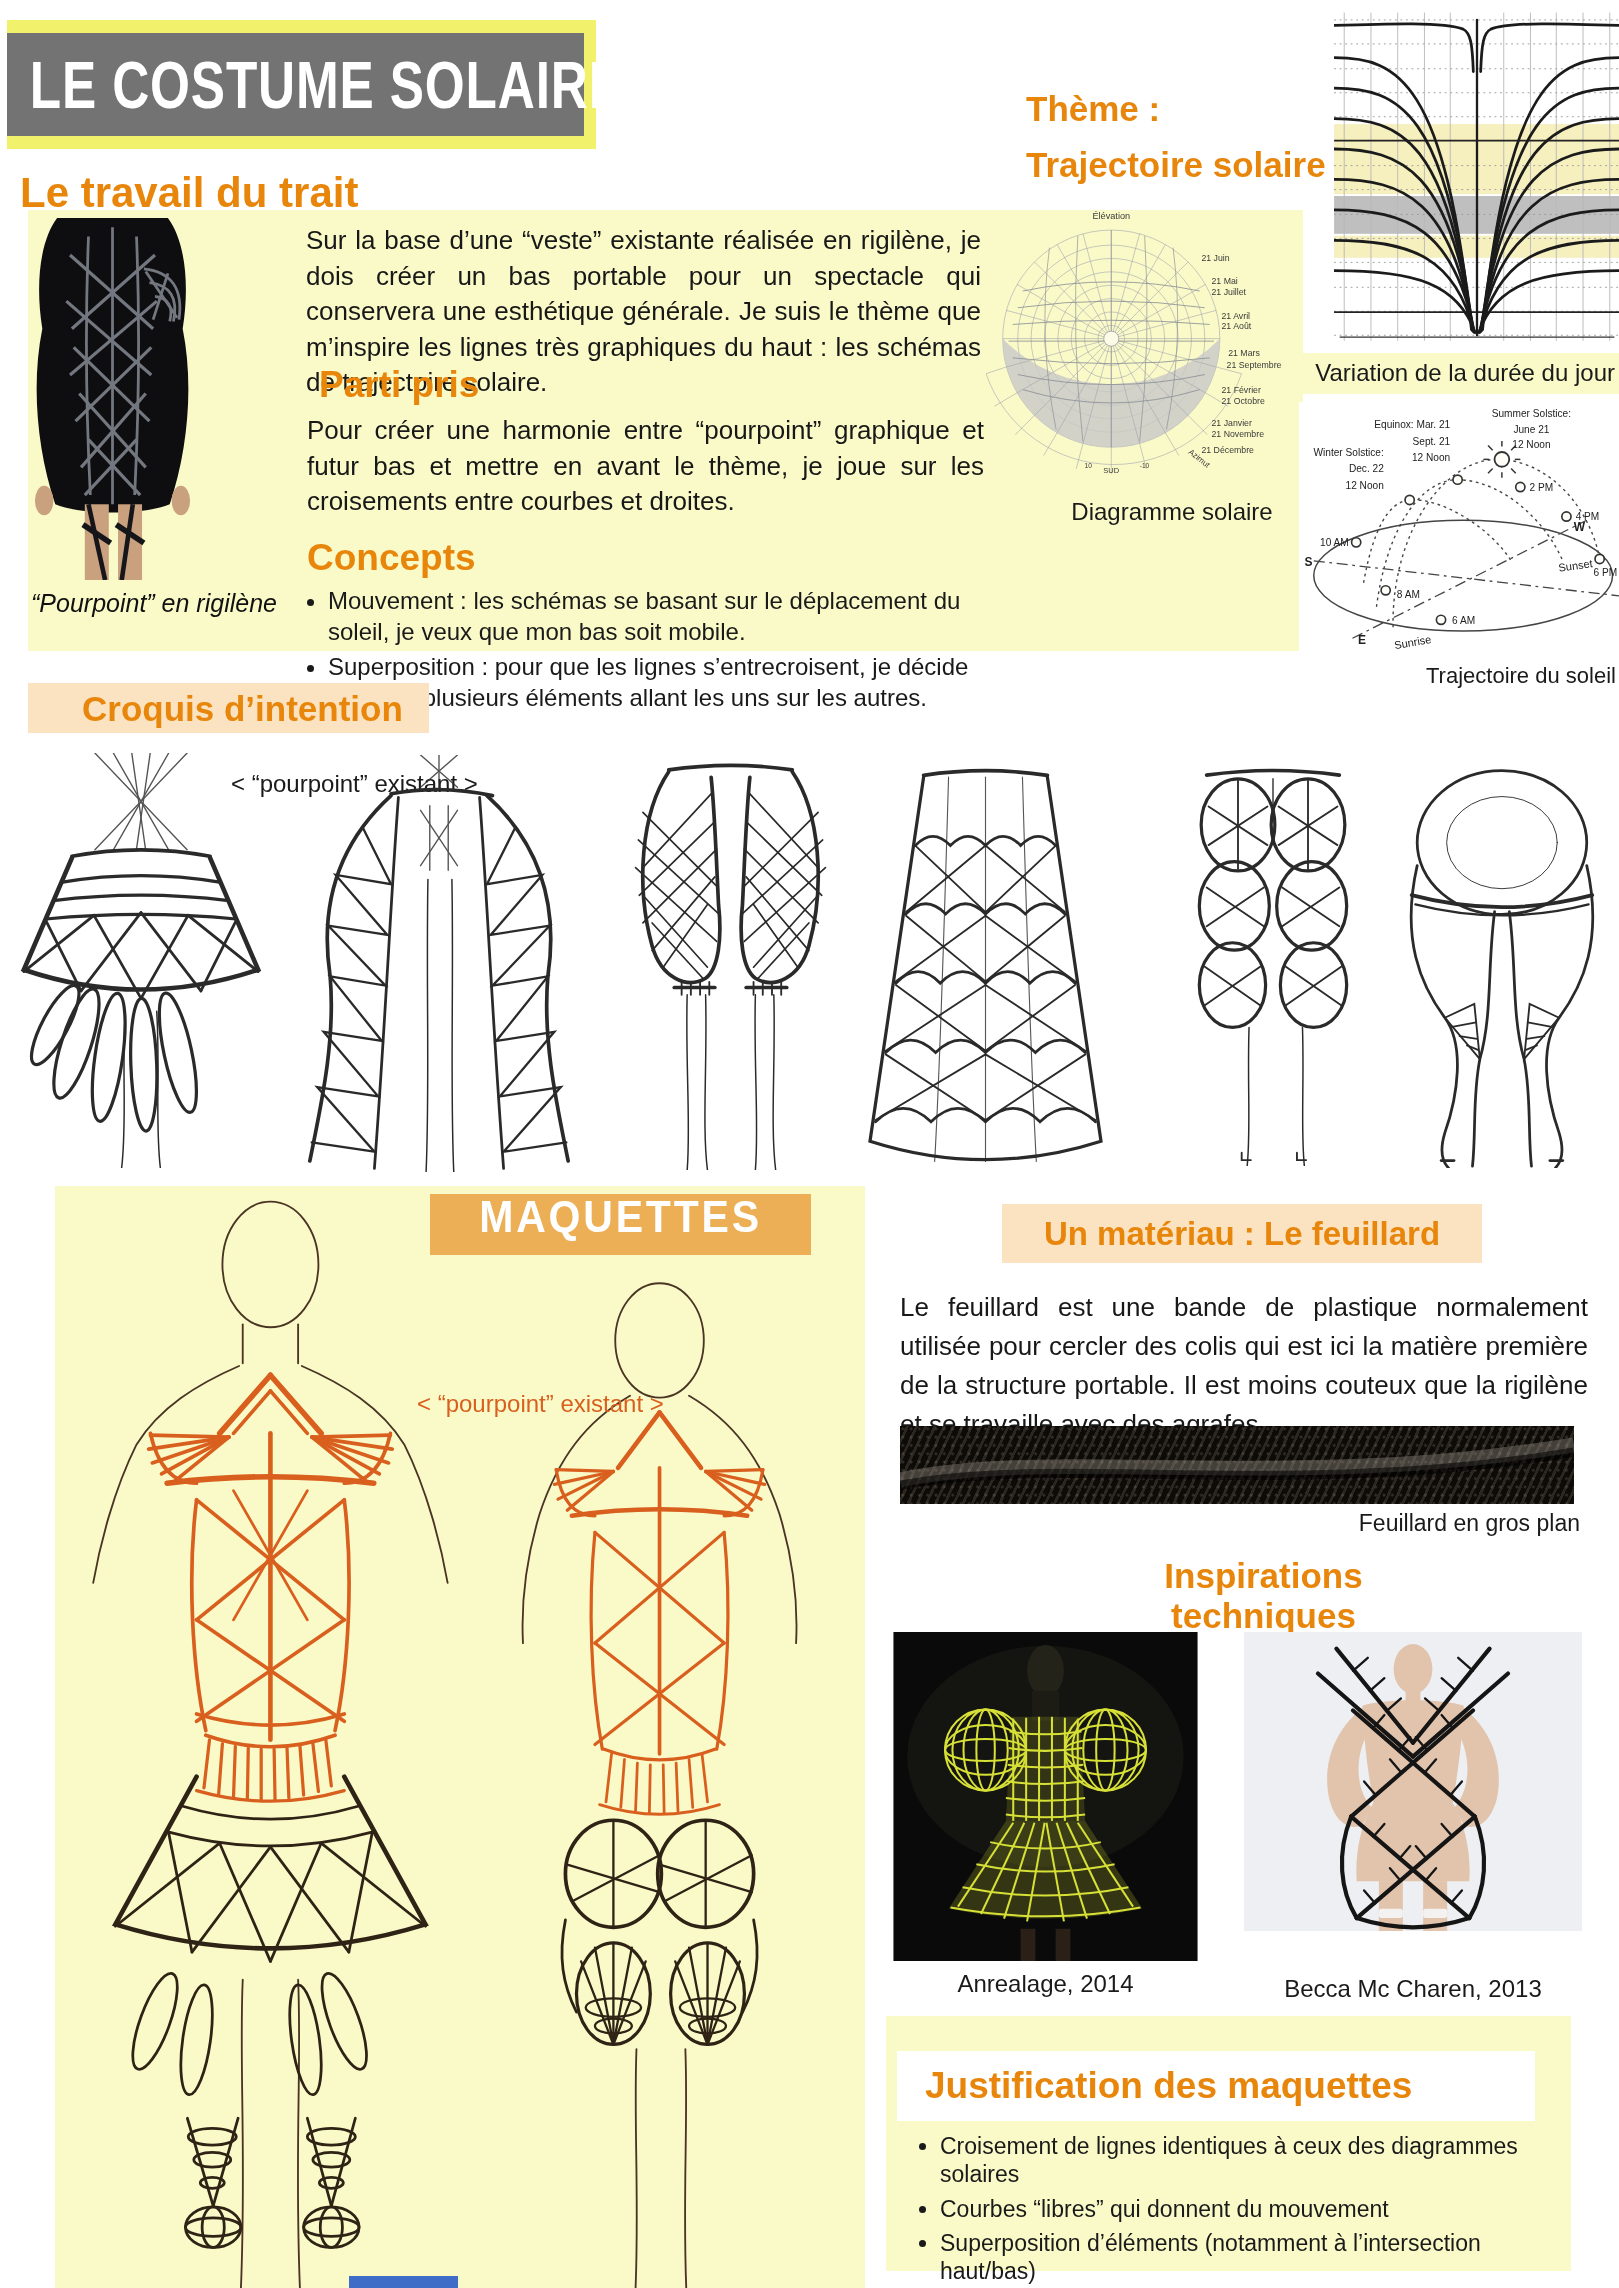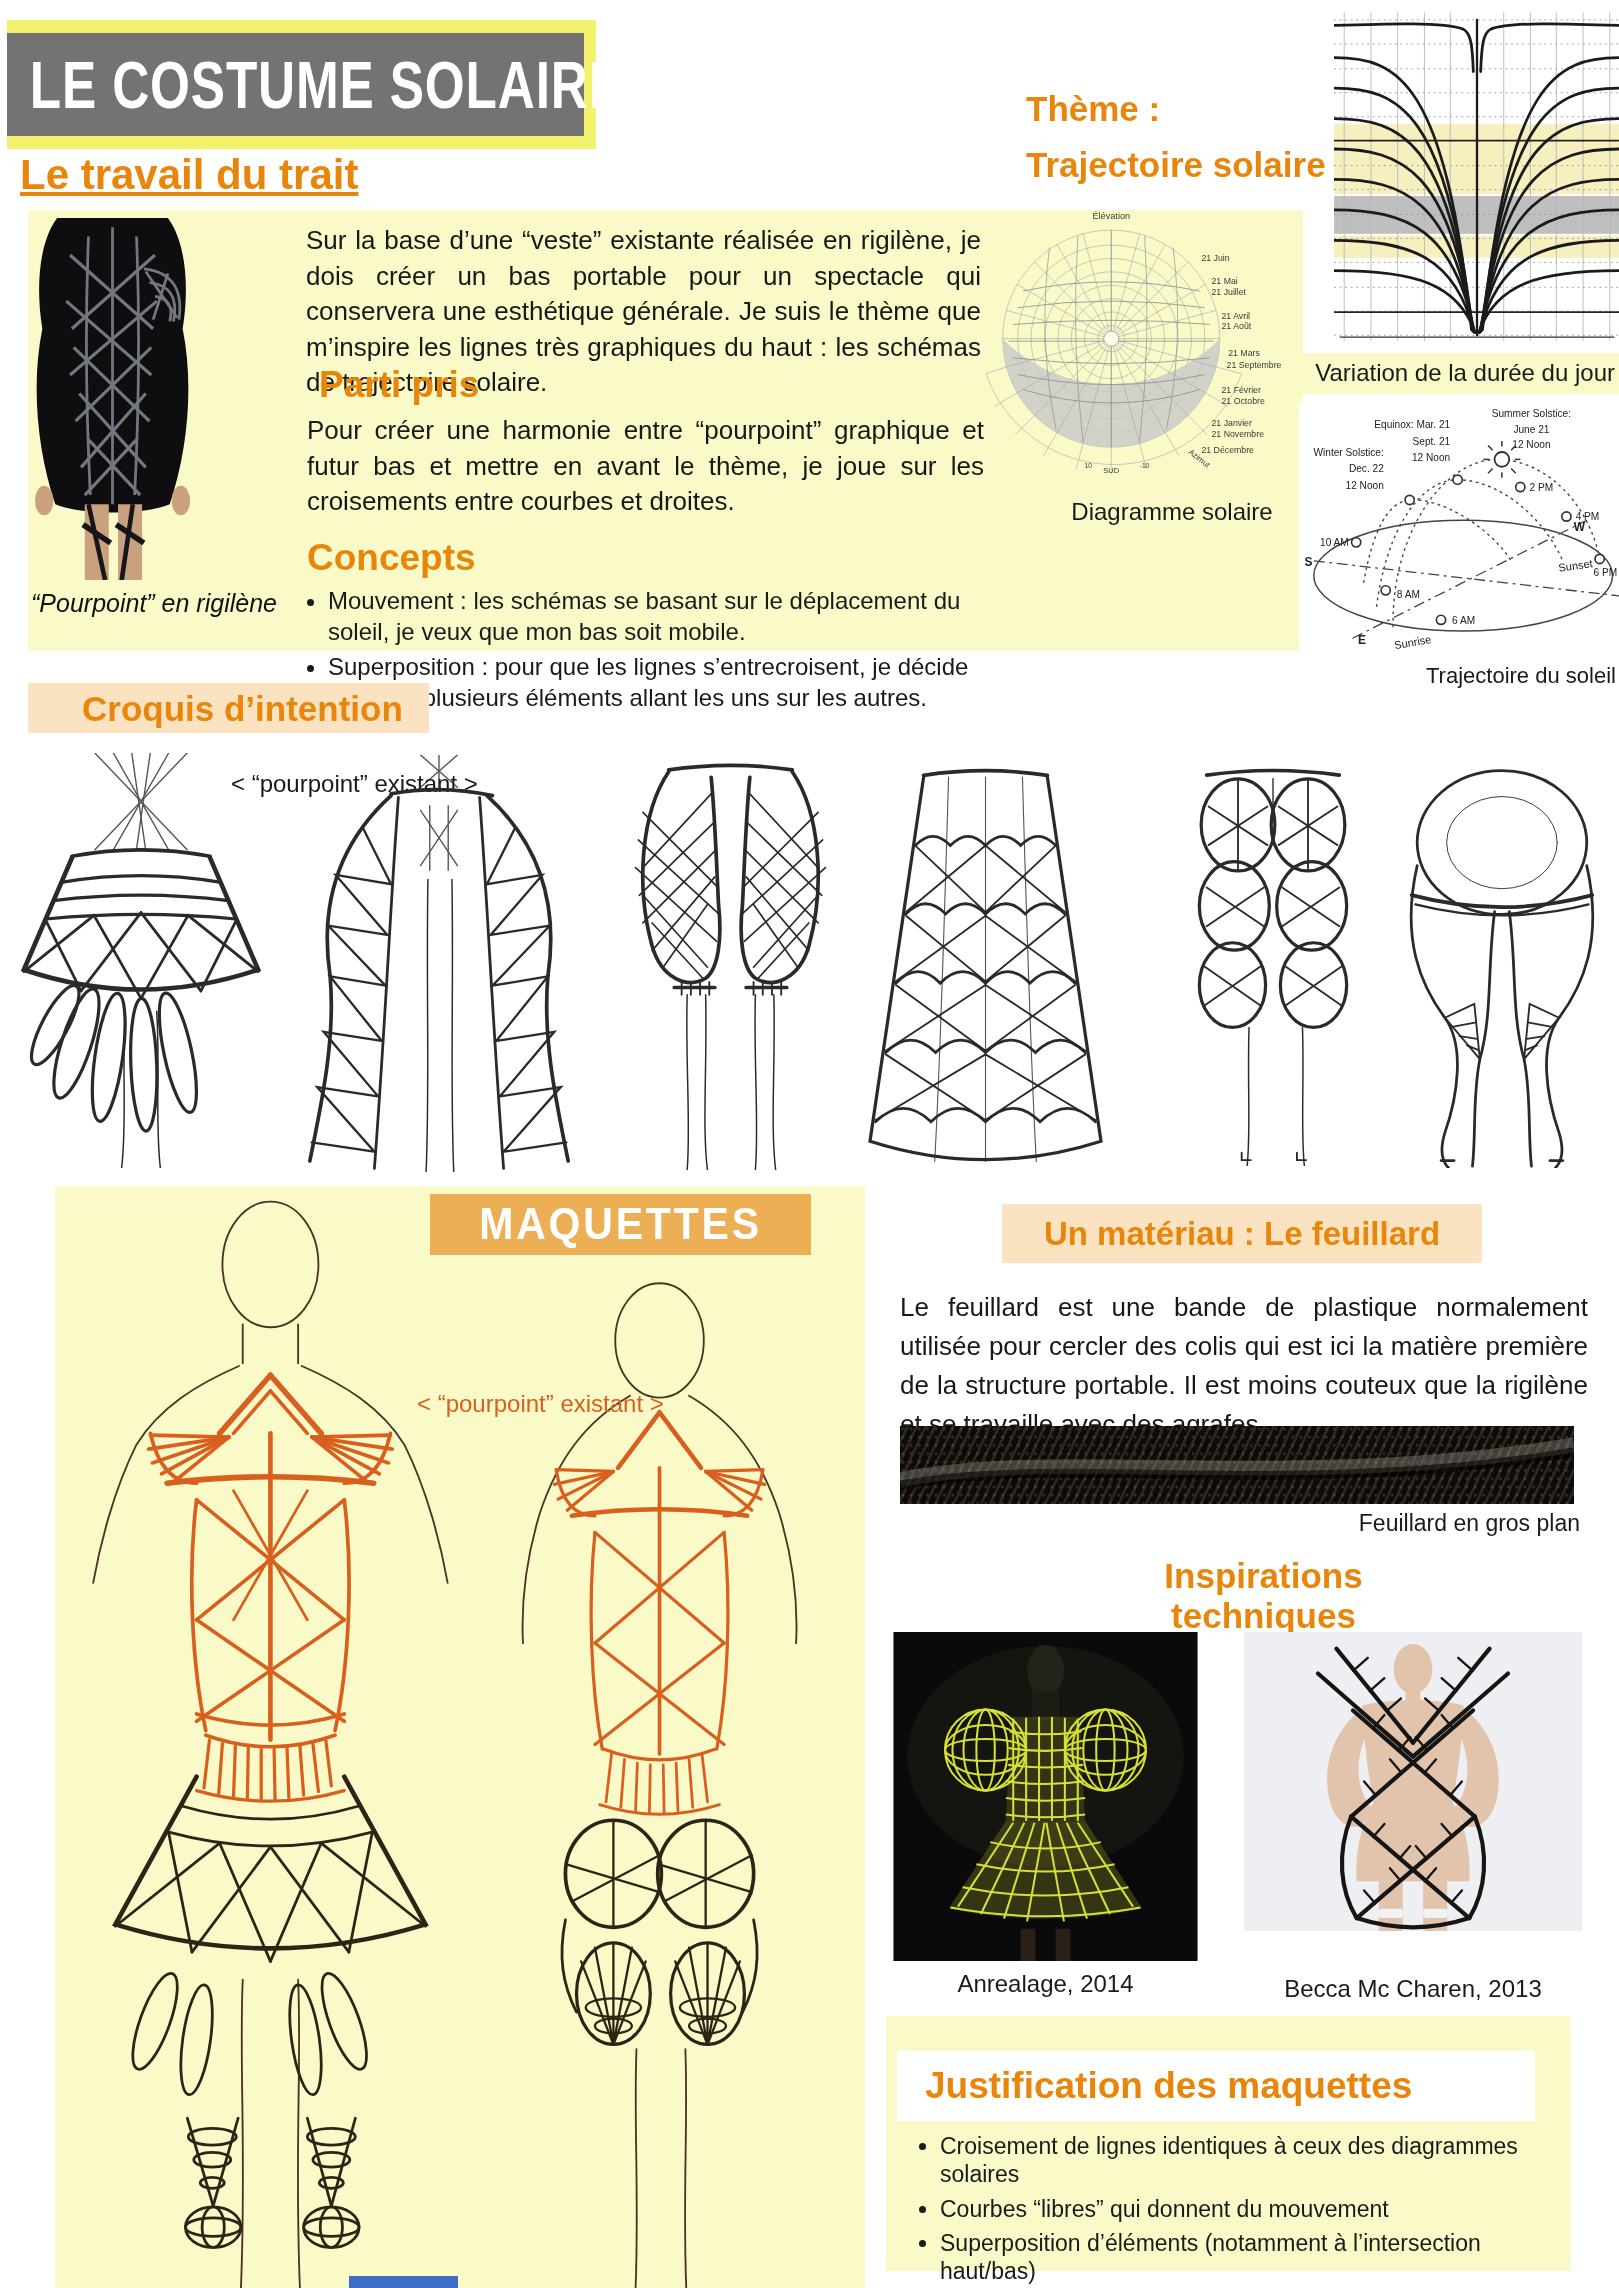--- a/index.html
+++ b/index.html
@@ -16,21 +16,21 @@
   .peachband{background:#fbe3c1;}
   .body-txt{font-size:26px;line-height:1.37;color:#181818;}
   .h-mid{font-size:37px;font-weight:bold;color:#e8860b;}
   .h-theme{font-size:35px;font-weight:bold;color:#e8860b;line-height:1.6;}
   .caption{font-size:24px;color:#1a1a1a;}
   .caption-it{font-size:25px;font-style:italic;color:#111;}
   ul.blist{margin:0;padding-left:31px;}
   ul.blist li{font-size:24px;line-height:1.3;margin-bottom:3.7px;}
   ul.jlist{margin:0;padding-left:28px;}
   ul.jlist li{font-size:23px;line-height:1.22;margin-bottom:6.5px;}
-  .maq-band{background:#edaf55;display:flex;align-items:center;justify-content:center;}
+  .maq-band{background:#edaf55;display:flex;align-items:flex-start;justify-content:center;}
   .maq-text{color:#ffffff;font-size:41px;font-weight:bold;letter-spacing:2.8px;transform:scaleY(1.1);}
   .annot{font-size:24px;color:#1a1a1a;}
   .annot-o{font-size:24px;color:#d95f1e;}
   .feuillard{background:#17130e;
     background-image:
       radial-gradient(circle at 2.8px 2.8px, rgba(150,138,124,0.28) 1.2px, transparent 1.7px),
       repeating-linear-gradient(115deg, rgba(0,0,0,0.45) 0 5.5px, rgba(96,88,78,0.28) 5.5px 8.3px);
     background-size:8.3px 8.3px,auto;}
   .whiteband{background:#ffffff;display:flex;align-items:center;}
   .bluebar{background:#3f6cc7;}
@@ -39,21 +39,21 @@
 </style>
 </head>
 <body>
 
 <div class="page">
 
   <div class="abs title-strip" style="left:7.4px;top:20px;width:589px;height:129px;"></div>
   <div class="abs title-band" style="left:7.4px;top:33px;width:577px;height:103px;">
     <div class="title-text">LE COSTUME SOLAIRE</div>
   </div>
-  <div class="abs h-sub" style="left:20px;top:151px;text-decoration:underline;">Le travail du trait</div>
+  <div class="abs h-sub" style="left:20px;top:169px;">Le travail du trait</div>
 
   <div class="abs palebox" style="left:28px;top:210px;width:1275px;height:441px;"></div>
 
   <div class="abs" style="left:33px;top:218px;width:159px;height:362px;">
     <svg viewBox="0 0 172 392" width="159" height="362">
       <ellipse cx="86" cy="8" rx="18" ry="10" fill="#b98f6f"></ellipse>
       <path d="M26,0 H146 C164,24 170,70 162,120 C174,180 168,250 148,310 C120,322 52,322 24,310 C4,250 -2,180 10,120 C2,70 8,24 26,0 Z" fill="#0e0e10"></path>
       <g stroke="#7e838c" stroke-width="3.5" opacity="0.9" fill="none">
         <path d="M40,40 L130,120"></path>
           <path d="M132,40 L42,120"></path>

